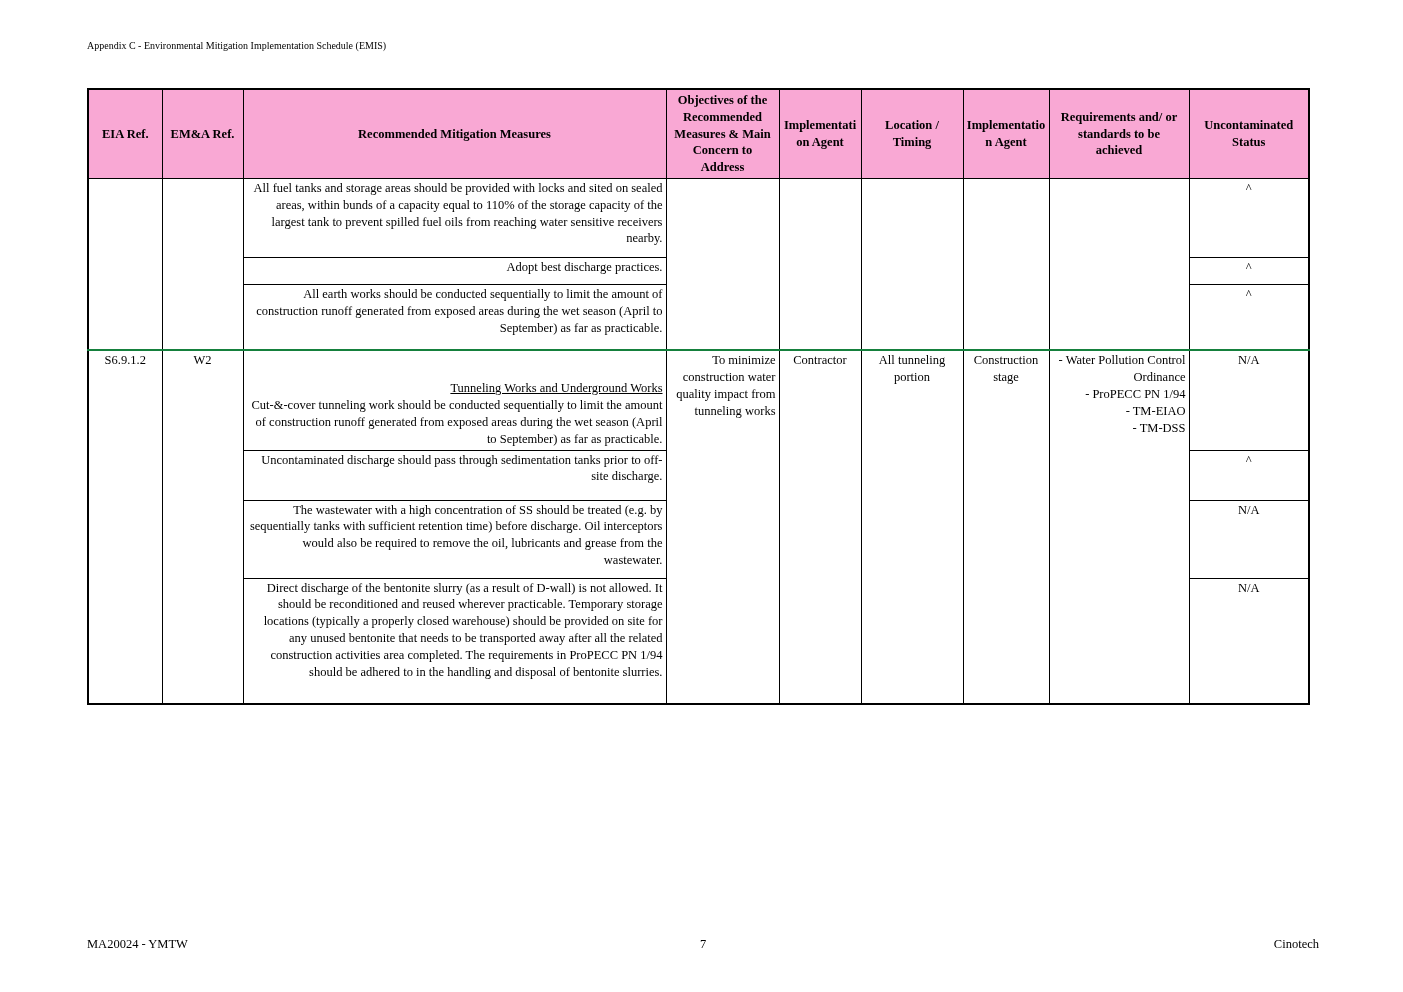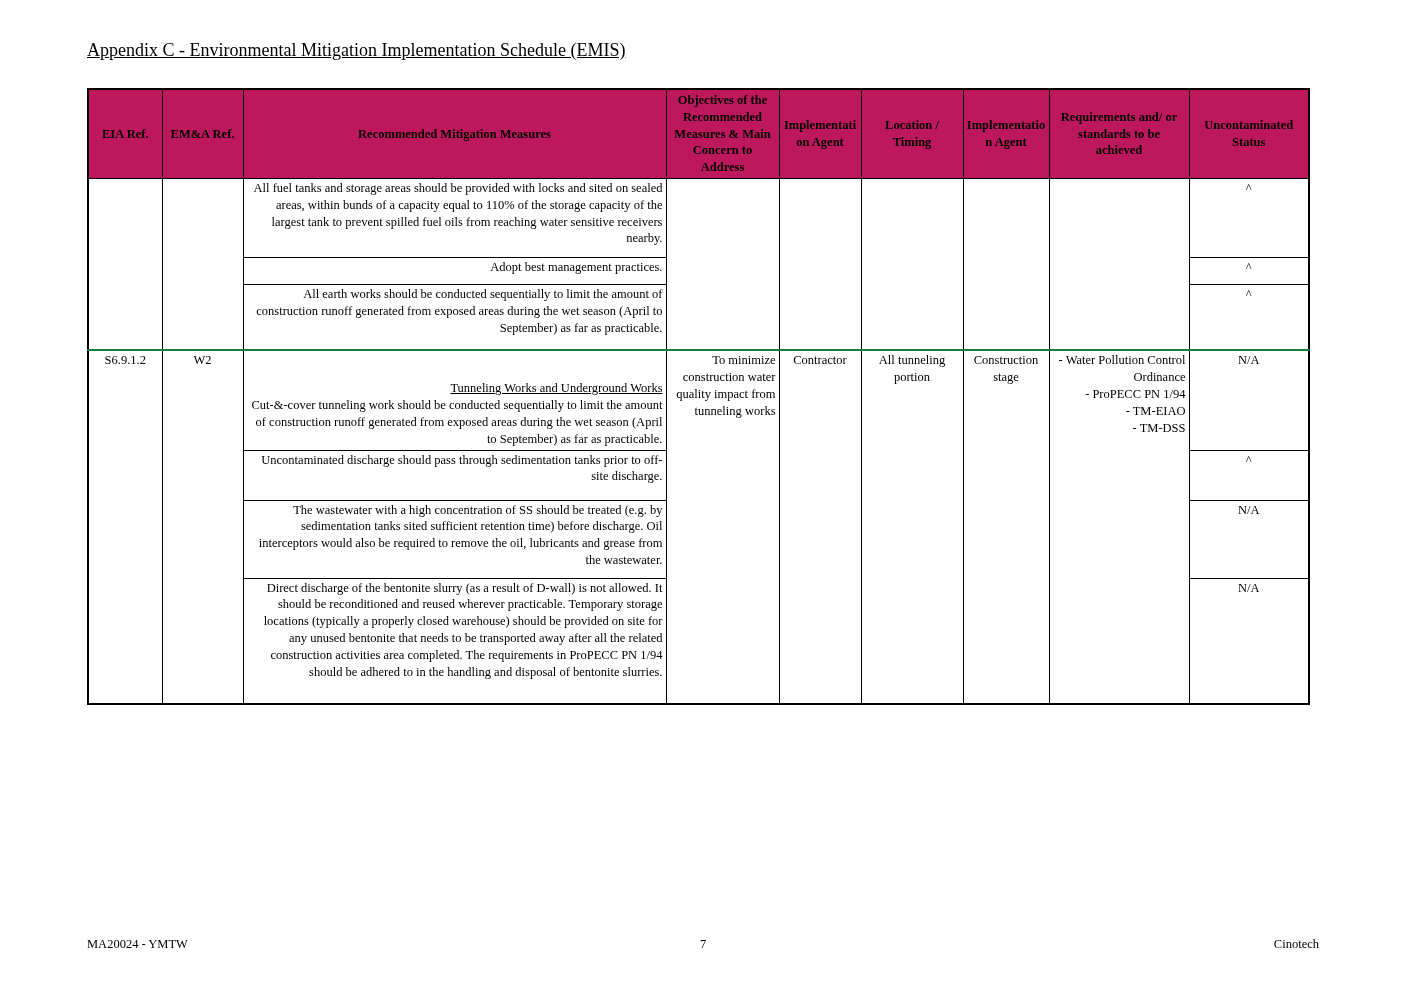--- a/index.html
+++ b/index.html
@@ -9,43 +9,42 @@
     width: 1403px;
     height: 992px;
     position: relative;
     font-family: "Liberation Serif", "DejaVu Serif", serif;
     color: #000;
   }
   .page-header {
     position: absolute;
     left: 87px;
     top: 40px;
-    font-size: 18px;
+    font-size: 10px;
     white-space: nowrap;
-    text-decoration: underline;
   }
   table.emis {
     position: absolute;
     left: 87px;
     top: 88px;
     width: 1221px;
     border-collapse: collapse;
     table-layout: fixed;
     border: 2px solid #000;
     font-size: 12.5px;
     line-height: 16.8px;
   }
   table.emis th, table.emis td {
     border: 1px solid #000;
     vertical-align: top;
     padding: 1px 3px 2px 3px;
     overflow: hidden;
   }
   table.emis th {
-    background: #be185d;
+    background: #f9a8d4;
     font-weight: bold;
     text-align: center;
     vertical-align: middle;
     white-space: pre-line;
     padding: 2px 2px;
   }
   td.c-center { text-align: center; }
   td.c-left   { text-align: right; }
   td.prewrap  { white-space: pre-line; }
   .measure-heading {
@@ -111,21 +110,21 @@
     <td class="c-center" rowspan="3"></td>
     <td class="c-left">All fuel tanks and storage areas should be provided with locks and sited on sealed areas, within bunds of a capacity equal to 110% of the storage capacity of the largest tank to prevent spilled fuel oils from reaching water sensitive receivers nearby.</td>
     <td class="c-left" rowspan="3"></td>
     <td class="c-center" rowspan="3"></td>
     <td class="c-center" rowspan="3"></td>
     <td class="c-center" rowspan="3"></td>
     <td class="c-left prewrap" rowspan="3"></td>
     <td class="c-center">^</td>
   </tr>
   <tr style="height:27px;">
-    <td class="c-left">Adopt best management practices.</td>
+    <td class="c-left">Adopt best discharge practices.</td>
     <td class="c-center">^</td>
   </tr>
   <tr style="height:66px;">
     <td class="c-left">All earth works should be conducted sequentially to limit the amount of construction runoff generated from exposed areas during the wet season (April to September) as far as practicable.</td>
     <td class="c-center">^</td>
   </tr>
 
   <tr class="group-start" style="height:82px;">
     <td class="c-center" rowspan="4">S6.9.1.2</td>
     <td class="c-center" rowspan="4">W2</td>
@@ -140,21 +139,21 @@
 - ProPECC PN 1/94
 - TM-EIAO
 - TM-DSS</td>
     <td class="c-center">N/A</td>
   </tr>
   <tr style="height:50px;">
     <td class="c-left">Uncontaminated discharge should pass through sedimentation tanks prior to off-site discharge.</td>
     <td class="c-center">^</td>
   </tr>
   <tr style="height:78px;">
-    <td class="c-left">The wastewater with a high concentration of SS should be treated (e.g. by sedimentation tanks sited sufficient retention time) before discharge.  Oil interceptors would also be required to remove the oil, lubricants and grease from the wastewater.</td>
+    <td class="c-left">The wastewater with a high concentration of SS should be treated (e.g. by sequentially tanks with sufficient retention time) before discharge.  Oil interceptors would also be required to remove the oil, lubricants and grease from the wastewater.</td>
     <td class="c-center">N/A</td>
   </tr>
   <tr style="height:126px;">
     <td class="c-left">Direct discharge of the bentonite slurry (as a result of D-wall) is not allowed. It should be reconditioned and reused wherever practicable.  Temporary storage locations (typically a properly closed warehouse) should be provided on site for any unused bentonite that needs to be transported away after all the related construction activities area completed.  The requirements in ProPECC PN 1/94 should be adhered to in the handling and disposal of bentonite slurries.</td>
     <td class="c-center">N/A</td>
   </tr>
 </tbody>
   </table>
 
 <div class="page-footer">

